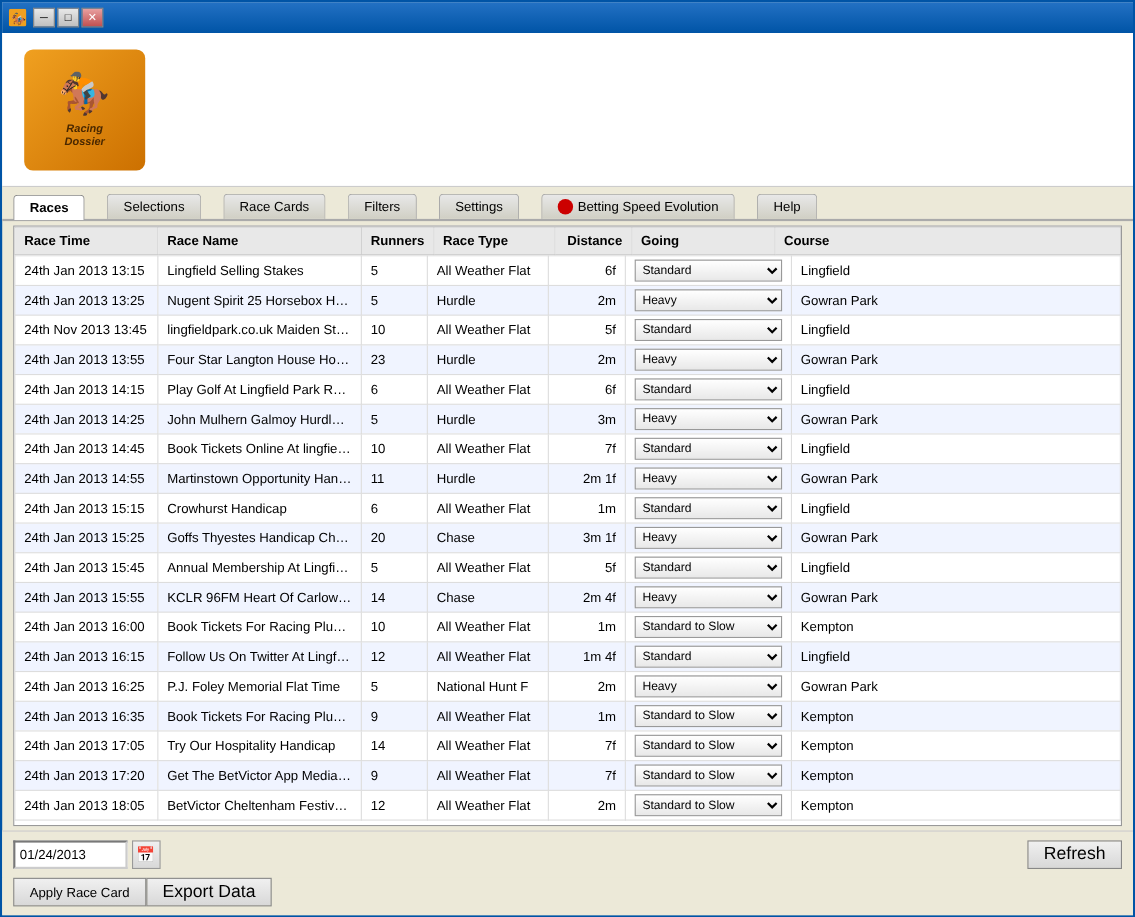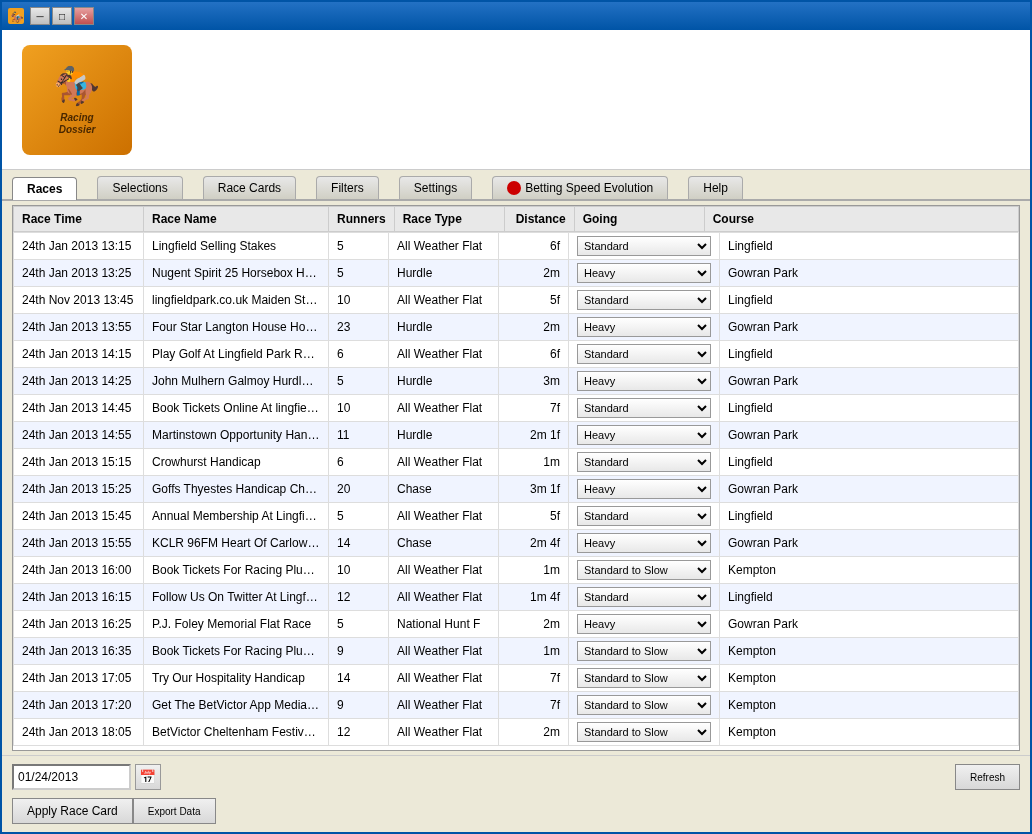--- a/index.html
+++ b/index.html
@@ -249,21 +249,21 @@
       flex-shrink: 0;
     }
 
     .bottom-left {
       display: flex;
       align-items: center;
       gap: 4px;
     }
 
     .date-input {
-      width: 119px;
+      width: 104px;
       height: 26px;
       border: 2px inset #ccc;
       padding: 2px 4px;
       font-size: 12px;
       background: white;
     }
 
     .cal-btn {
       width: 26px;
       height: 26px;
@@ -275,21 +275,21 @@
       justify-content: center;
       font-size: 14px;
     }
 
     .action-btn {
       height: 26px;
       padding: 0 14px;
       border: 1px solid #888;
       background: linear-gradient(to bottom, #f0f0f0, #d8d8d8);
       cursor: pointer;
-      font-size: 10px;
+      font-size: 16px;
     }
 
     .bottom-right {
       display: flex;
       gap: 6px;
     }
 
     .apply-btn {
       height: 26px;
       padding: 0 14px;
@@ -552,21 +552,21 @@
     <td class="col-dist">1m  4f</td>
     <td class="col-going">
       <select class="going-select">
         <option value="Standard" selected="">Standard</option><option value="Heavy">Heavy</option><option value="Standard to Slow">Standard to Slow</option><option value="Good">Good</option><option value="Soft">Soft</option><option value="Firm">Firm</option><option value="Good to Soft">Good to Soft</option><option value="Good to Firm">Good to Firm</option>
       </select>
     </td>
     <td class="col-course">Lingfield</td>
   </tr>
               <tr>
     <td class="col-time">24th Jan 2013 16:25</td>
-    <td class="col-name truncate" title="P.J. Foley Memorial Flat Race">P.J. Foley Memorial Flat Race</td>
+    <td class="col-name truncate" title="P.J. Foley Memorial Flat Race">P.J. Foley Memorial Flat Time</td>
     <td class="col-runners">5</td>
     <td class="col-type">National Hunt F</td>
     <td class="col-dist">2m</td>
     <td class="col-going">
       <select class="going-select">
         <option value="Standard">Standard</option><option value="Heavy" selected="">Heavy</option><option value="Standard to Slow">Standard to Slow</option><option value="Good">Good</option><option value="Soft">Soft</option><option value="Firm">Firm</option><option value="Good to Soft">Good to Soft</option><option value="Good to Firm">Good to Firm</option>
       </select>
     </td>
     <td class="col-course">Gowran Park</td>
   </tr>

